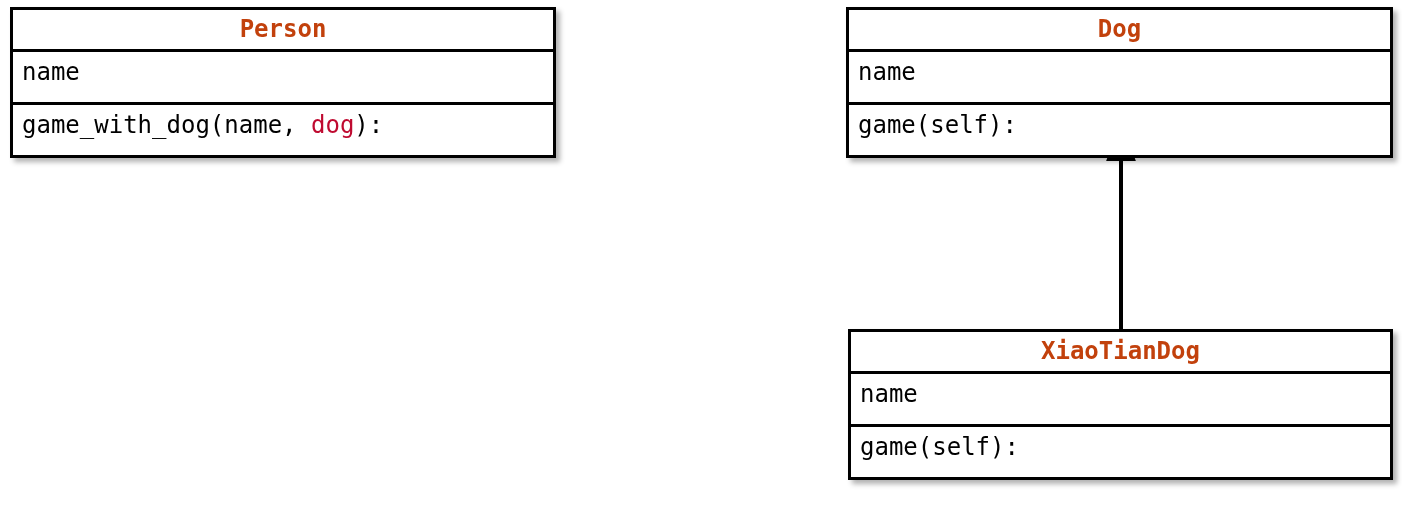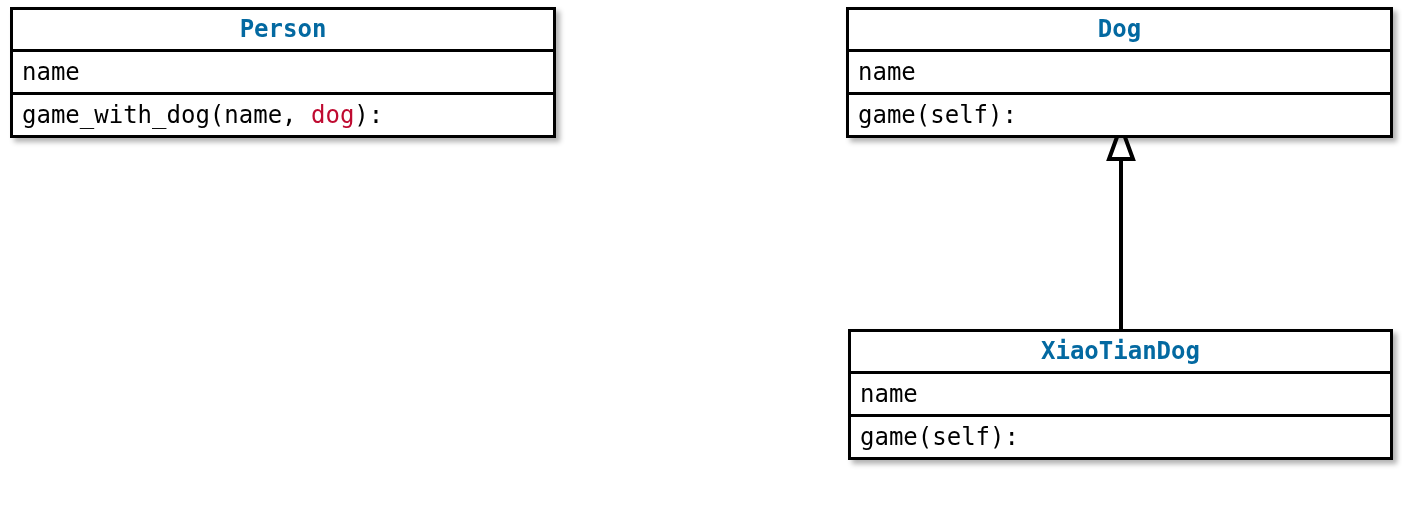--- a/index.html
+++ b/index.html
@@ -33,36 +33,36 @@
     z-index: 5;
   }
 
   .uml-title {
     box-sizing: border-box;
     text-align: center;
     font-family: "DejaVu Sans Mono", monospace;
     font-weight: bold;
     font-size: 24px;
     line-height: 1;
-    color: #0369a1;
+    color: #c2410c;
     padding: 7px 4px 8px 4px;
     border-bottom: 3px solid #000000;
     white-space: nowrap;
     letter-spacing: 0px;
   }
 
   .uml-row {
     box-sizing: border-box;
     text-align: left;
     font-family: "DejaVu Sans Mono", monospace;
     font-weight: normal;
     font-size: 24px;
     line-height: 1;
     color: #000000;
-    padding: 8px 4px 8px 9px;
+    padding: 8px 4px 18px 9px;
     white-space: nowrap;
   }
 
   .uml-row.divided {
     border-bottom: 3px solid #000000;
   }
 
   .tok-red {
     color: #BF0A30;
   }

